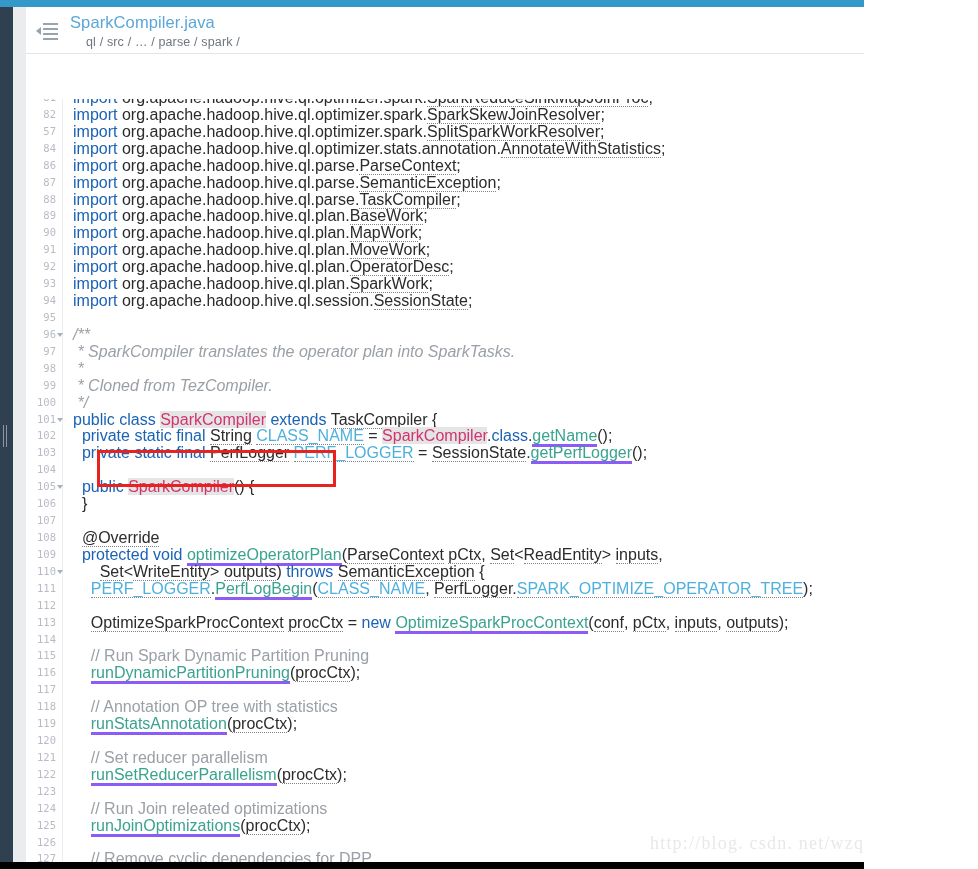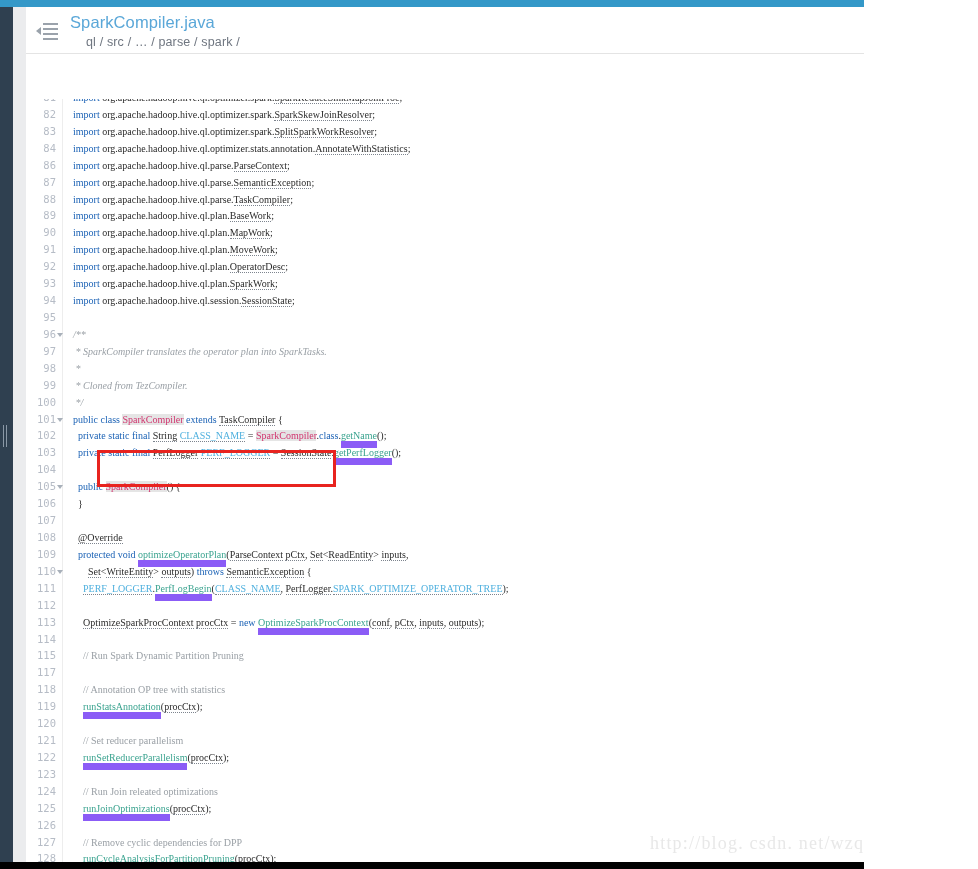--- a/index.html
+++ b/index.html
@@ -96,38 +96,38 @@
   }
   .fold {
     position: absolute; left: 31px; top: 6px;
     width: 0; height: 0;
     border-left: 3.2px solid transparent;
     border-right: 3.2px solid transparent;
     border-top: 4px solid #a8b0ba;
   }
   .ctext {
     position: absolute; left: 47px; top: 0;
-    font-family: Liberation Serif, serif;
-    font-size: 10px; line-height: 16.93px;
+    font-family: Liberation Sans, sans-serif;
+    font-size: 16px; line-height: 16.93px;
     color: #2b2b2b; white-space: pre;
   }
 
   
   .kw   { color: #1b62b5; }
   .cls  { color: #2b2b2b; }
   .cmt  { color: #9aa0a6; font-style: italic; }
   .lcmt { color: #9aa0a6; }
   .anno { color: #2b2b2b; }
   .mth  { color: #3aa38f; }
   .cst  { color: #4fb0de; }
   .hl   { background: #e5e5e5; color: #d1356f; }
 
   
   .u  { border-bottom: 1px dotted #7d848e; padding-bottom: 0px; }
-  .us { border-bottom: 7px solid #8b5cf6; }
+  .us { border-bottom: 3px solid #8b5cf6; }
 
   
   .red-box {
     position: absolute;
     left: 71px; top: 351px;
     width: 239px; height: 37px;
     border: 3px solid #e8231f;
     pointer-events: none;
   }
 
@@ -177,21 +177,21 @@
     <div class="code-rows" id="code-rows">
         <div class="row">
           <div class="lnum">81</div>
           <div class="ctext"><span class="kw">import</span> <span class="cls">org.apache.hadoop.hive.ql.optimizer.spark.</span><span class="cls u">SparkReduceSinkMapJoinProc</span>;</div>
         </div>
         <div class="row">
           <div class="lnum">82</div>
           <div class="ctext"><span class="kw">import</span> <span class="cls">org.apache.hadoop.hive.ql.optimizer.spark.</span><span class="cls u">SparkSkewJoinResolver</span>;</div>
         </div>
         <div class="row">
-          <div class="lnum">83</div>
+          <div class="lnum">57</div>
           <div class="ctext"><span class="kw">import</span> <span class="cls">org.apache.hadoop.hive.ql.optimizer.spark.</span><span class="cls u">SplitSparkWorkResolver</span>;</div>
         </div>
         <div class="row">
           <div class="lnum">84</div>
           <div class="ctext"><span class="kw">import</span> <span class="cls">org.apache.hadoop.hive.ql.optimizer.stats.annotation.</span><span class="cls u">AnnotateWithStatistics</span>;</div>
         </div>
         <div class="row">
           <div class="lnum">86</div>
           <div class="ctext"><span class="kw">import</span> <span class="cls">org.apache.hadoop.hive.ql.parse.</span><span class="cls u">ParseContext</span>;</div>
         </div>
@@ -309,20 +309,24 @@
         </div>
         <div class="row">
           <div class="lnum">114</div>
           <div class="ctext"></div>
         </div>
         <div class="row">
           <div class="lnum">115</div>
           <div class="ctext">    <span class="lcmt">// Run Spark Dynamic Partition Pruning</span></div>
         </div>
         <div class="row">
+          <div class="lnum">116</div>
+          <div class="ctext">    <span class="mth us">runDynamicPartitionPruning</span>(<span class="u">procCtx</span>);</div>
+        </div>
+        <div class="row">
           <div class="lnum">117</div>
           <div class="ctext"></div>
         </div>
         <div class="row">
           <div class="lnum">118</div>
           <div class="ctext">    <span class="lcmt">// Annotation OP tree with statistics</span></div>
         </div>
         <div class="row">
           <div class="lnum">119</div>
           <div class="ctext">    <span class="mth us">runStatsAnnotation</span>(<span class="u">procCtx</span>);</div>

